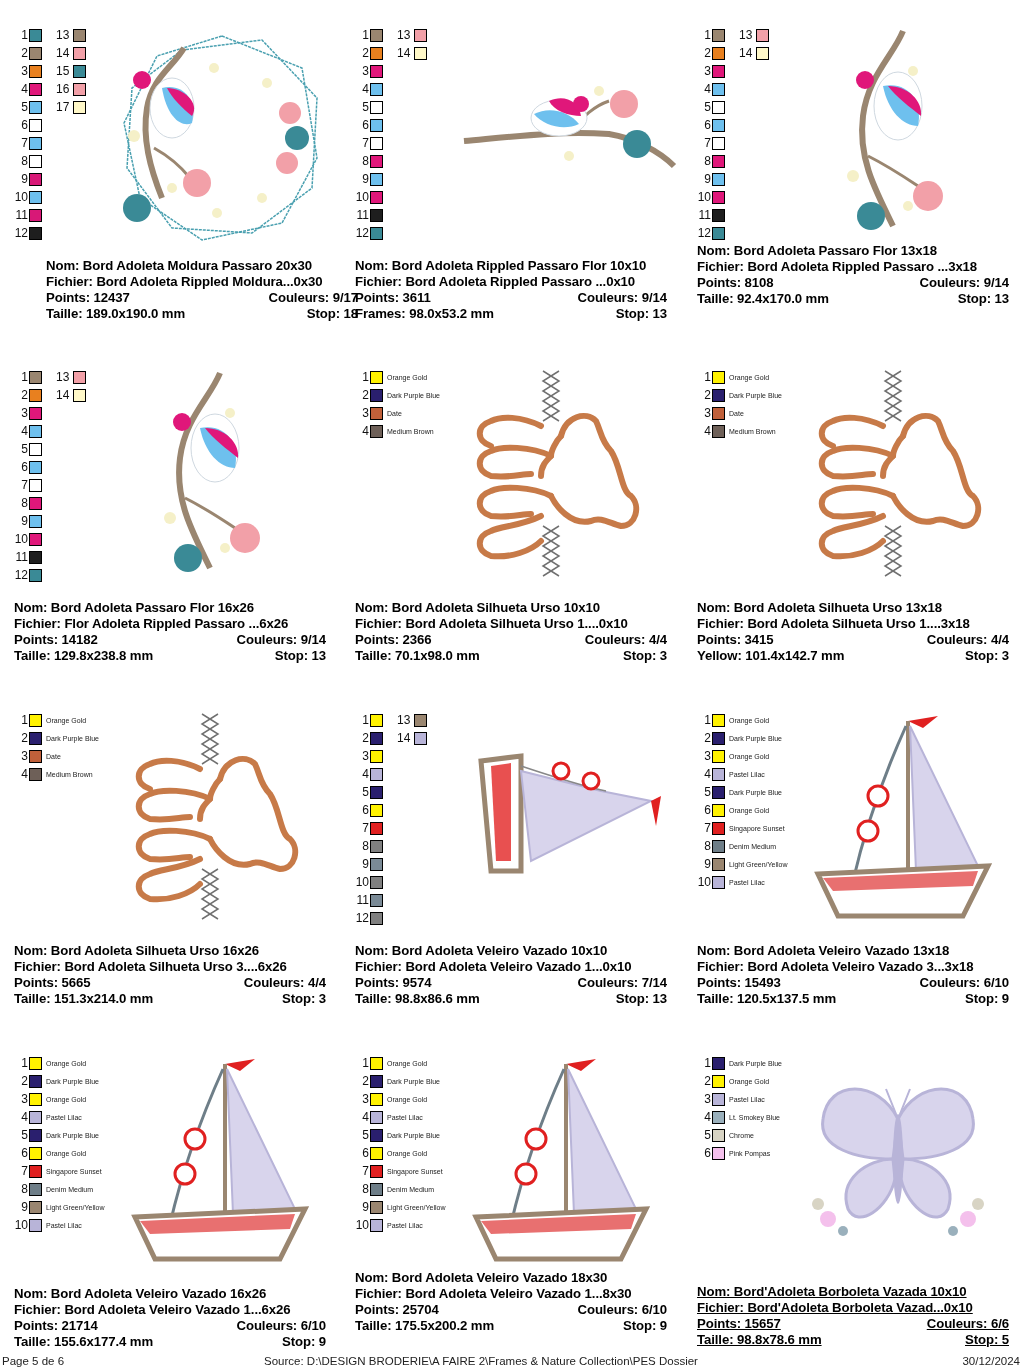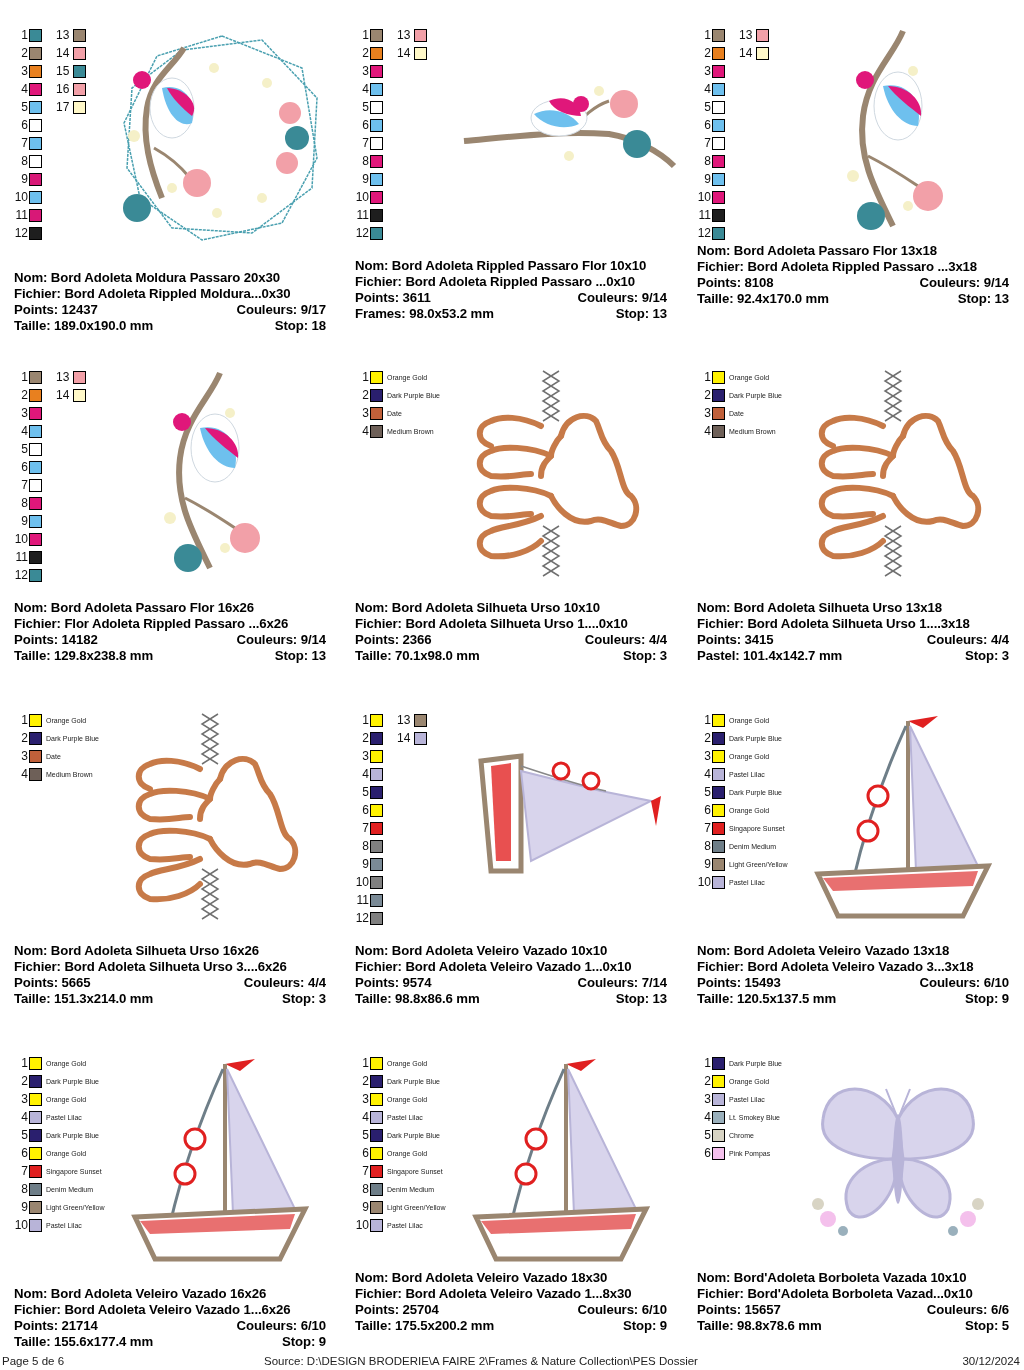--- a/index.html
+++ b/index.html
@@ -112,21 +112,21 @@
         <circle cx="185" cy="110" r="12" fill="#3a8a96"></circle>
         <circle cx="178" cy="85" r="11" fill="#f2a0a8"></circle>
         <circle cx="175" cy="135" r="11" fill="#f2a0a8"></circle>
         <circle cx="102" cy="40" r="5" fill="#f5f0c8"></circle>
           <circle cx="155" cy="55" r="5" fill="#f5f0c8"></circle>
         <circle cx="22" cy="108" r="6" fill="#f5f0c8"></circle>
           <circle cx="60" cy="160" r="5" fill="#f5f0c8"></circle>
         <circle cx="150" cy="170" r="5" fill="#f5f0c8"></circle>
           <circle cx="105" cy="185" r="5" fill="#f5f0c8"></circle>
       </svg></div>
-      <div class="info" style="top: 270px;">
+      <div class="info" style="top: 258px; margin-left: 32px;">
       <div class="line">
           <span>Nom: Bord Adoleta Moldura Passaro 20x30</span>
         </div>
       <div class="line">
           <span>Fichier: Bord Adoleta Rippled Moldura...0x30</span>
         </div>
       <div class="line">
           <span>Points: 12437</span>
           <span>Couleurs: 9/17</span>
         </div>
@@ -513,21 +513,21 @@
           <span>Nom: Bord Adoleta Silhueta Urso 13x18</span>
         </div>
       <div class="line">
           <span>Fichier: Bord Adoleta Silhueta Urso 1....3x18</span>
         </div>
       <div class="line">
           <span>Points: 3415</span>
           <span>Couleurs: 4/4</span>
         </div>
       <div class="line">
-          <span>Pastel: 101.4x142.7 mm</span>
+          <span>Yellow: 101.4x142.7 mm</span>
           <span>Stop: 3</span>
         </div>
       </div>
     </div>
     <div class="cell" style="left: 0px; top: 685px;">
       <div class="legend" style="top: 26px;">
         <div class="lrow">
           <span class="lnum">1</span>
           <span class="sw" style="background:#fff200"></span>
           <span class="lname">Orange Gold</span>
@@ -954,21 +954,21 @@
         <path d="M105,100 C130,100 160,120 150,150 C140,170 110,150 103,120 Z" fill="#d8d4ec" stroke="#b8b4d8" stroke-width="3"></path>
         <ellipse cx="100" cy="100" rx="5" ry="45" fill="#b8b4d8"></ellipse>
         <path d="M98,55 L88,30 M102,55 L112,30" stroke="#b8b4d8" stroke-width="2"></path>
         <circle cx="30" cy="160" r="8" fill="#f4c0ec"></circle>
           <circle cx="170" cy="160" r="8" fill="#f4c0ec"></circle>
         <circle cx="20" cy="145" r="6" fill="#d8d4c4"></circle>
           <circle cx="180" cy="145" r="6" fill="#d8d4c4"></circle>
         <circle cx="45" cy="172" r="5" fill="#9ab0bc"></circle>
           <circle cx="155" cy="172" r="5" fill="#9ab0bc"></circle>
       </svg></div>
-      <div class="info" style="top: 242px;">
+      <div class="info" style="top: 256px; text-decoration: underline;">
       <div class="line">
           <span>Nom: Bord'Adoleta Borboleta Vazada 10x10</span>
         </div>
       <div class="line">
           <span>Fichier: Bord'Adoleta Borboleta Vazad...0x10</span>
         </div>
       <div class="line">
           <span>Points: 15657</span>
           <span>Couleurs: 6/6</span>
         </div>

